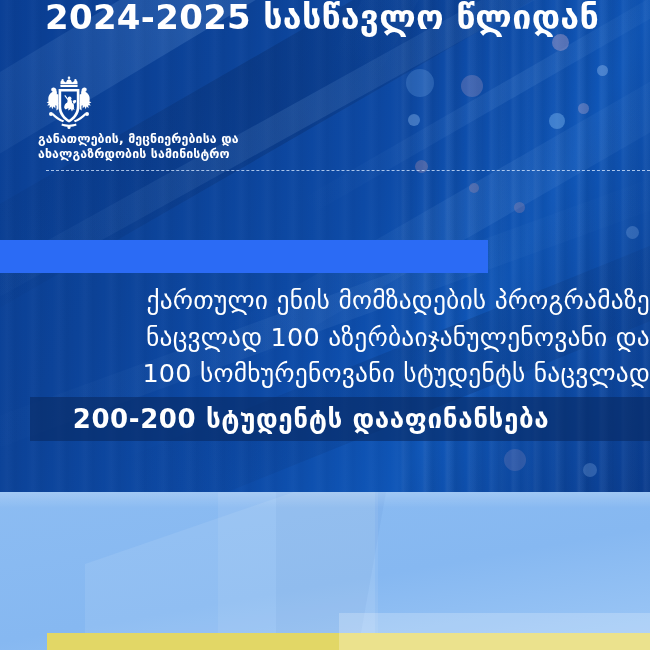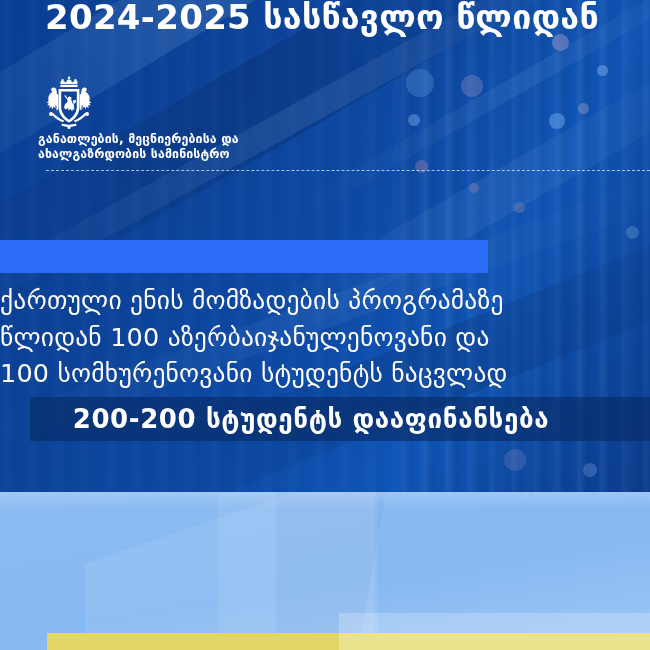--- a/index.html
+++ b/index.html
@@ -134,21 +134,21 @@
     line-height: 30px;
     font-weight: 700;
     letter-spacing: 0.3px;
     white-space: nowrap;
   }
 
   .headline {
     position: absolute;
     left: 0; top: 282px;
     width: 650px;
-    text-align: left;
+    text-align: right;
     color: #ffffff;
     font-size: 25.5px;
     line-height: 36.5px;
     font-weight: 400;
     letter-spacing: 0.2px;
   }
   .headline .hl { display: block; white-space: nowrap; }
 
   .emphasis-bar {
     position: absolute;
@@ -307,21 +307,21 @@
       </svg>
       <div class="ministry-name">განათლების, მეცნიერებისა და
 ახალგაზრდობის სამინისტრო</div>
     </div>
 
     <div class="eyebrow-wrap"></div>
     <div class="eyebrow">2024-2025 სასწავლო წლიდან</div>
 
     <div class="headline">
       <span class="hl">ქართული ენის მომზადების პროგრამაზე</span>
-      <span class="hl">წლიდან 100 აზერბაიჯანულენოვანი და</span>
+      <span class="hl">ნაცვლად 100 აზერბაიჯანულენოვანი და</span>
       <span class="hl">100 სომხურენოვანი სტუდენტს ნაცვლად</span>
     </div>
 
     <div class="emphasis-bar"></div>
     <div class="emphasis">200-200 სტუდენტს დააფინანსება</div>
   </div>
 
   <div class="bottom-panel">
     <div class="bp-shape bp-poly-a"></div>
     <div class="bp-shape bp-poly-b"></div>

